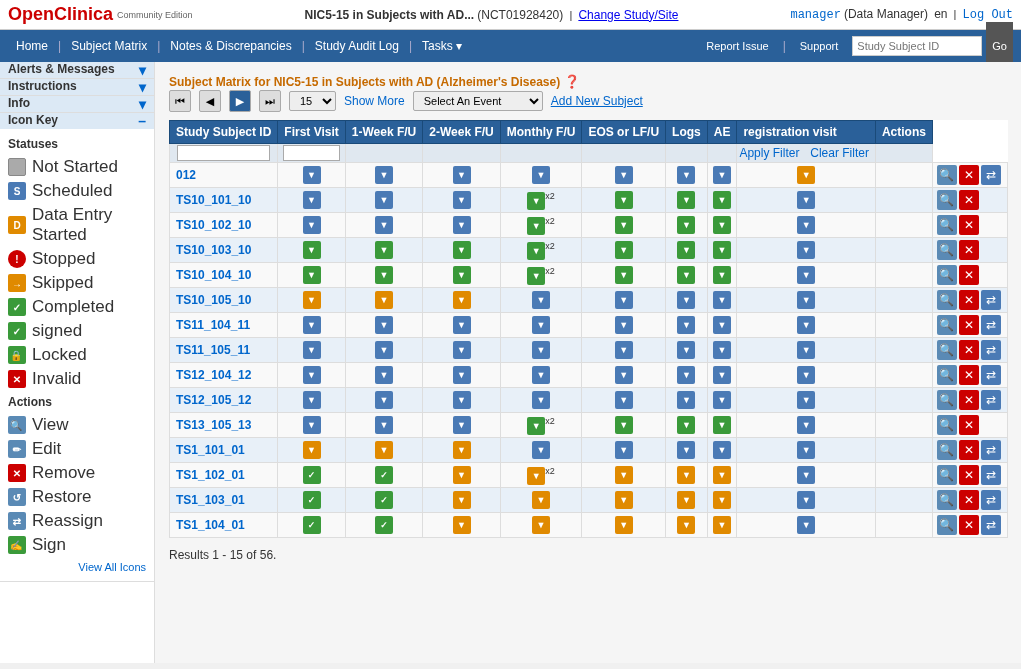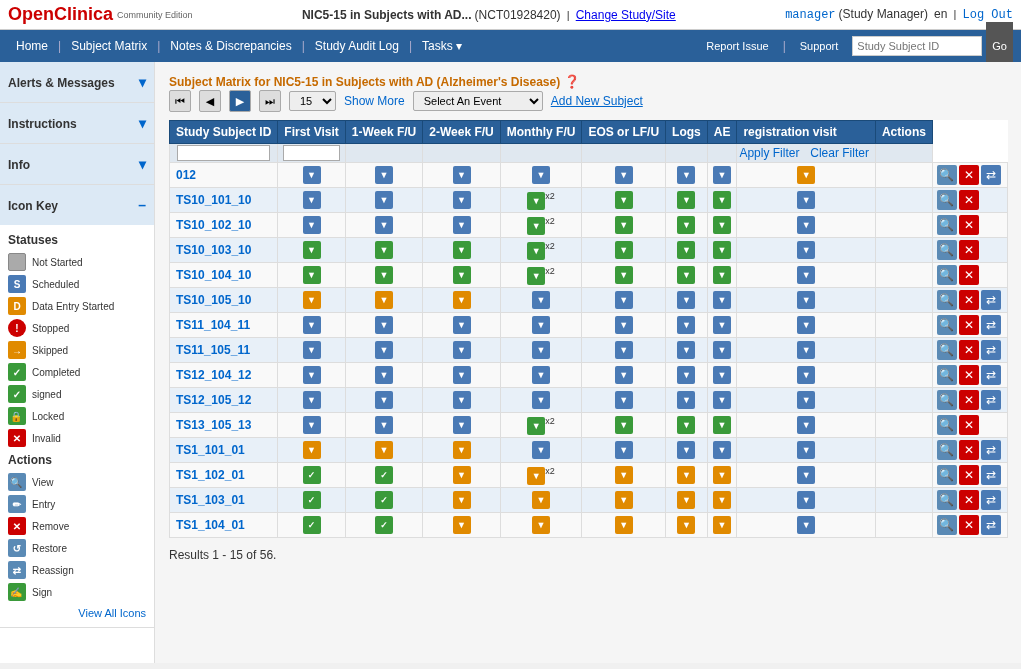--- a/index.html
+++ b/index.html
@@ -20,28 +20,28 @@
     .nav-separator { color: #aac; margin: 0 2px; }
     .nav-right { margin-left: auto; display: flex; align-items: center; gap: 6px; }
     .nav-search { display: flex; align-items: center; gap: 4px; }
     .nav-search input { width: 130px; height: 20px; font-size: 11px; padding: 2px 4px; border: 1px solid #ccc; }
     .nav-search button { background: #555; color: #fff; border: none; padding: 18px 6px; cursor: pointer; font-size: 11px; }
 
     
     .layout { display: flex; min-height: calc(100vh - 68px); }
     .sidebar { width: 155px; background: #fff; border-right: 1px solid #ddd; padding: 0; flex-shrink: 0; }
     .sidebar-section { border-bottom: 1px solid #ddd; }
-    .sidebar-section-header { background: #dce9f5; padding: 12px 8px; font-weight: bold; color: #333; display: flex; justify-content: space-between; align-items: flex-end; cursor: pointer; }
+    .sidebar-section-header { background: #dce9f5; padding: 0 8px; font-weight: bold; color: #333; display: flex; justify-content: space-between; align-items: flex-start; cursor: pointer; }
     .sidebar-section-header .toggle { color: #06c; font-size: 14px; }
 
     
     .icon-key-section { padding: 4px 0; }
     .icon-row { display: flex; align-items: center; gap: 6px; padding: 2px 8px; }
     .icon-box { width: 18px; height: 18px; display: flex; align-items: center; justify-content: center; border-radius: 2px; font-size: 10px; color: #fff; font-weight: bold; flex-shrink: 0; }
-    .icon-label { color: #333; font-size: 10px; }
+    .icon-label { color: #333; font-size: 17px; }
     .status-label { font-weight: bold; padding: 4px 8px; color: #333; }
     .actions-label { font-weight: bold; padding: 4px 8px; color: #333; }
 
     
     .main { flex: 1; padding: 10px 14px; background: #f5f5f5; overflow-x: auto; }
     .page-title { color: #c66a00; font-size: 16px; font-weight: bold; margin-bottom: 0; }
 
     
     .toolbar { display: flex; align-items: center; gap: 8px; margin-bottom: 8px; }
     .toolbar button, .toolbar select { padding: 2px 6px; font-size: 11px; border: 1px solid #aaa; background: #eee; cursor: pointer; border-radius: 2px; }
@@ -81,21 +81,21 @@
     <span class="logo-sub">Community Edition</span>
   </div>
   <div class="study-title">
     <strong><span>NIC5-15 in Subjects with AD...</span></strong>
     <span>(NCT01928420)</span>
     &nbsp;|&nbsp;
     <a href="#">Change Study/Site</a>
   </div>
   <div class="top-bar-right">
     <a href="#">manager</a>
-    <span>(Study Manager)</span>
+    <span>(Data Manager)</span>
     &nbsp;<span>en</span>
     &nbsp;|&nbsp;
     <a href="#">Log Out</a>
   </div>
 </div>
 
 <div class="nav-bar">
   <a href="#">Home</a>
   <span class="nav-separator">|</span>
   <a href="#">Subject Matrix</a>
@@ -180,21 +180,21 @@
           <div class="icon-box" style="background:#c00;">✕</div>
           <span class="icon-label">Invalid</span>
         </div>
         <div class="actions-label">Actions</div>
         <div class="icon-row">
           <div class="icon-box" style="background:#5a8ab5;">🔍</div>
           <span class="icon-label">View</span>
         </div>
         <div class="icon-row">
           <div class="icon-box" style="background:#5a8ab5;">✏</div>
-          <span class="icon-label">Entry</span>
+          <span class="icon-label">Edit</span>
         </div>
         <div class="icon-row">
           <div class="icon-box" style="background:#c00;">✕</div>
           <span class="icon-label">Remove</span>
         </div>
         <div class="icon-row">
           <div class="icon-box" style="background:#5a8ab5;">↺</div>
           <span class="icon-label">Restore</span>
         </div>
         <div class="icon-row">

